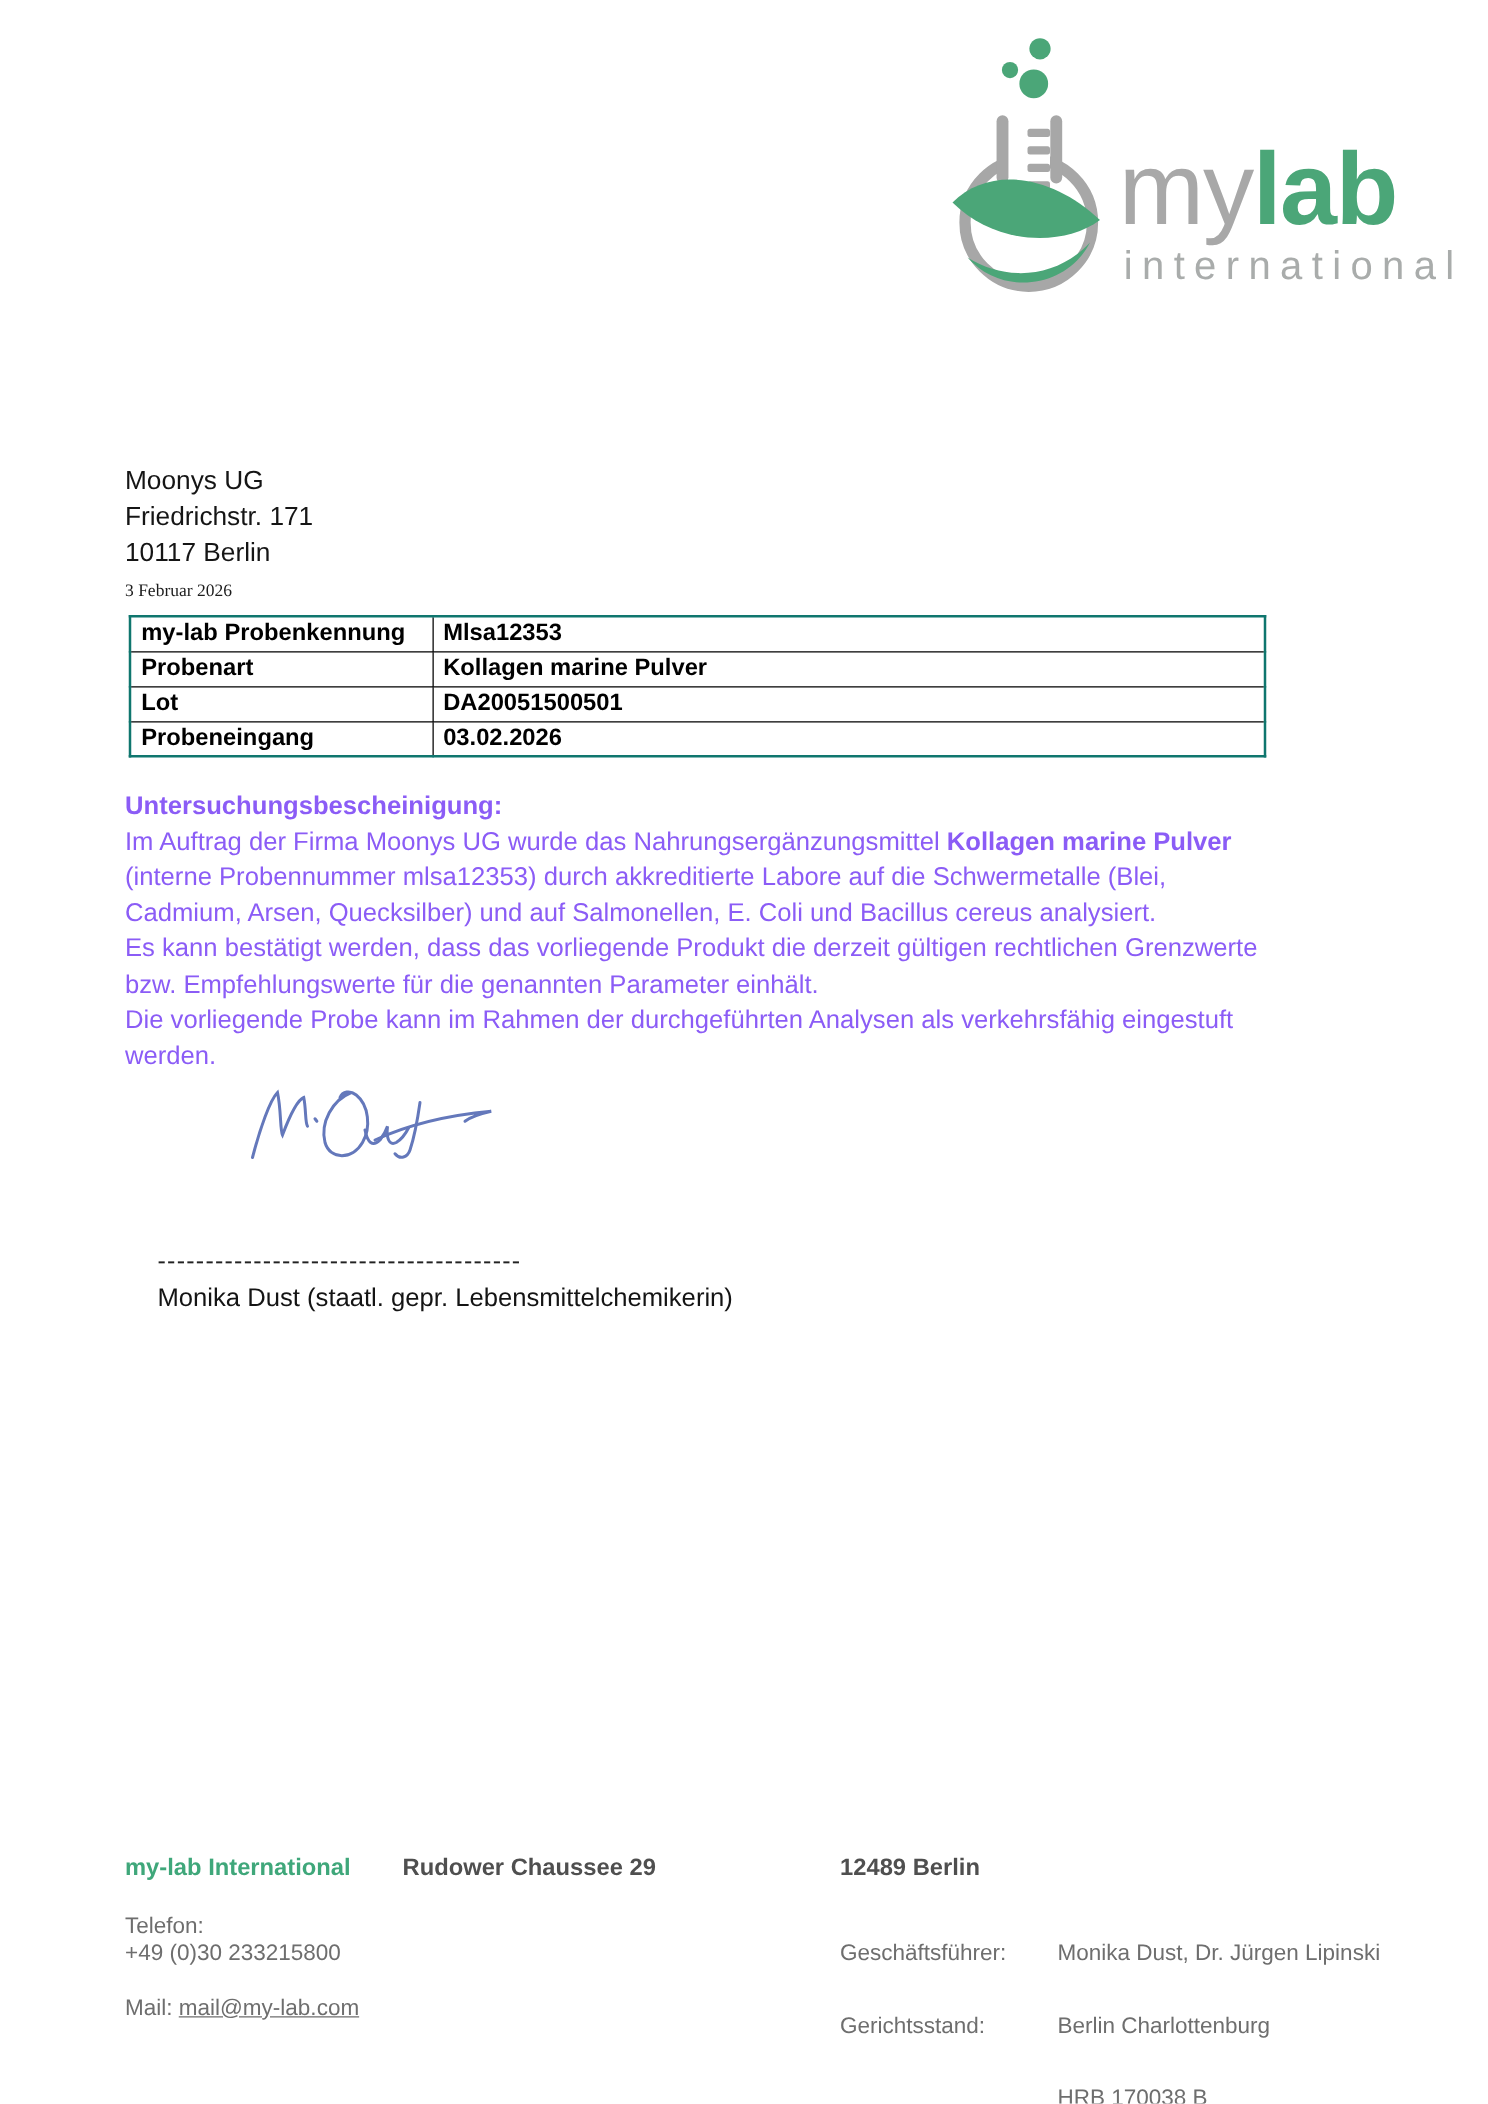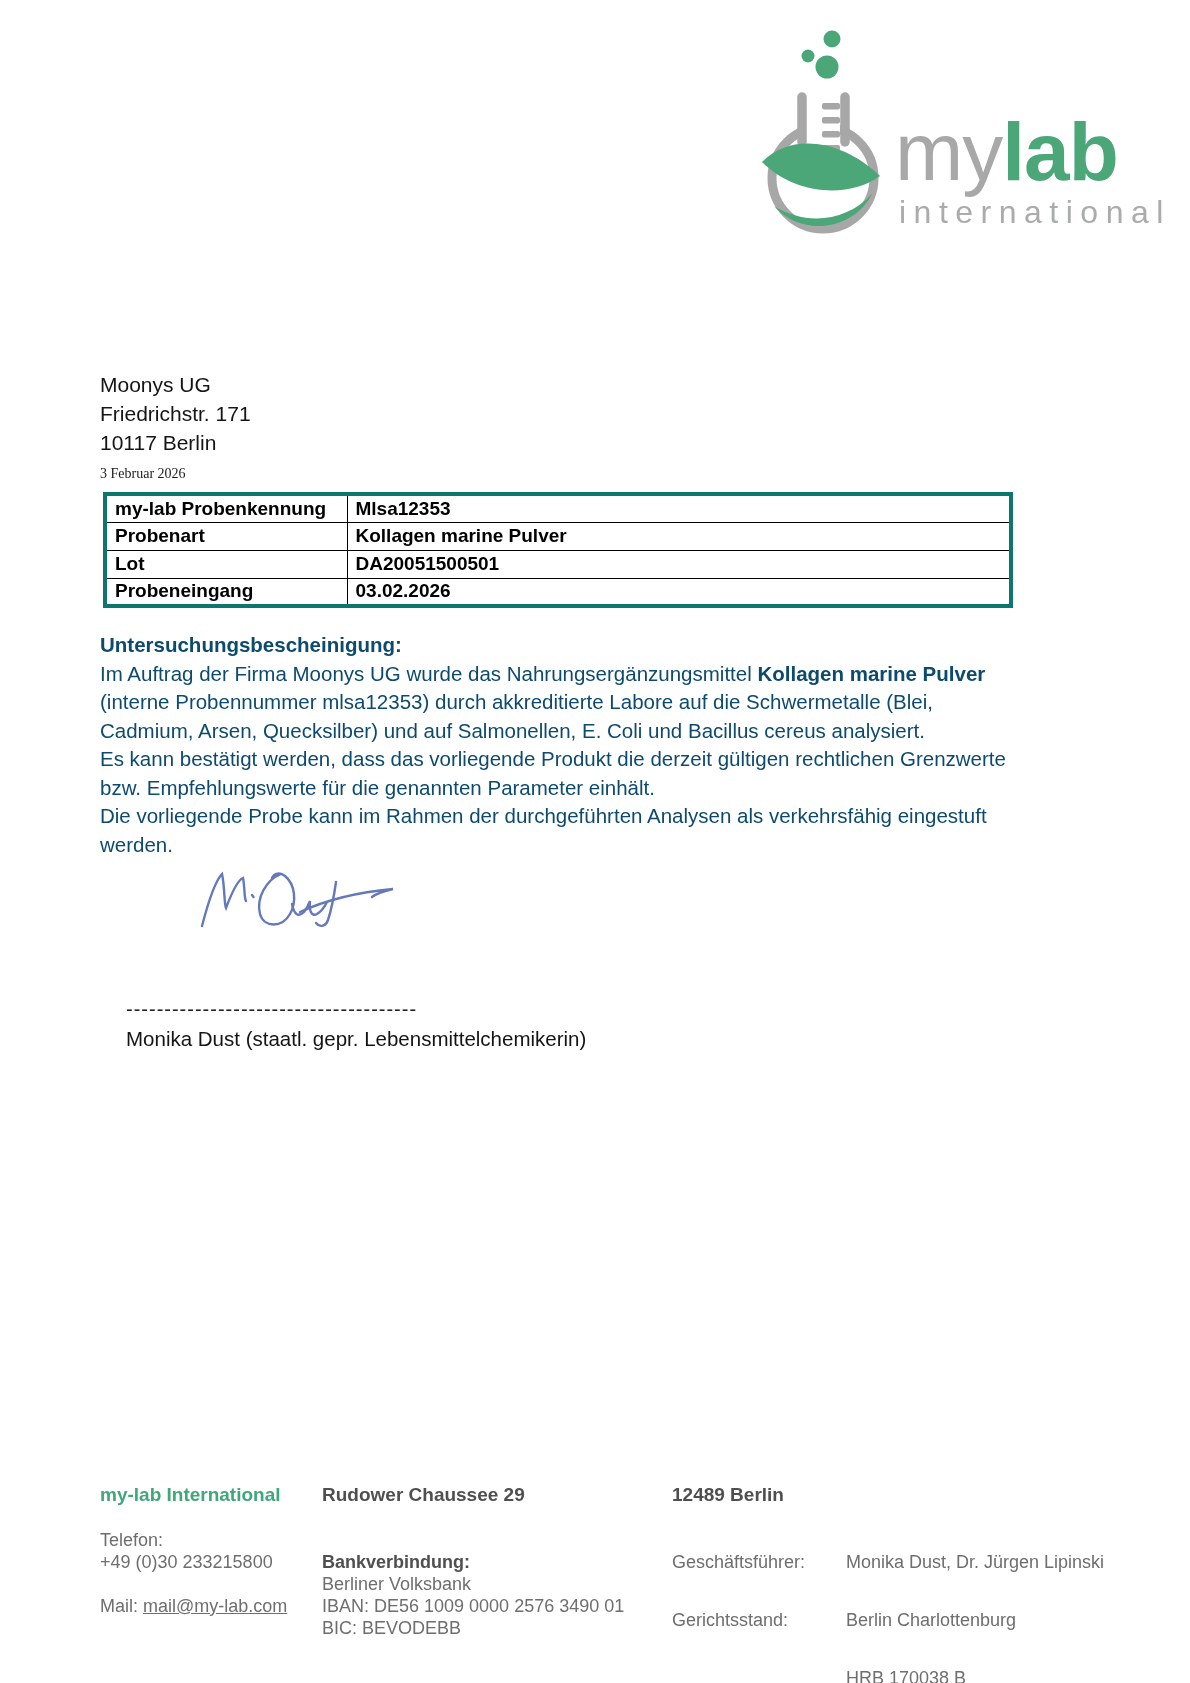--- a/index.html
+++ b/index.html
@@ -26,25 +26,25 @@
   .recipient { position: absolute; left: 100px; top: 370px; font-size: 21px; color: #151515; line-height: 29px; }
   .date-line { position: absolute; left: 100px; top: 466px; font-family: "Liberation Serif", serif; font-size: 14px; color: #1c1c1c; }
 
   
   .sample-table { position: absolute; left: 103px; top: 492px; width: 910px; border-collapse: collapse; }
   .sample-table td {
     border: 1px solid #000000;
     font-size: 19px; font-weight: bold; color: #000000;
     height: 28px; padding: 0 0 0 8px; vertical-align: middle; white-space: nowrap;
   }
-  .sample-table { border: 4px solid #0f766e; }
+  .sample-table { border: 2px solid #0f766e; }
   .sample-table td.c1 { width: 242px; }
 
   
-  .body-block { position: absolute; left: 100px; top: 631px; font-size: 20.5px; color: #0c4a6e; line-height: 28.5px; white-space: nowrap; }
+  .body-block { position: absolute; left: 100px; top: 631px; font-size: 20.5px; color: #8b5cf6; line-height: 28.5px; white-space: nowrap; }
   .body-block .bh { font-weight: bold; }
 
   
   .signature-svg { position: absolute; left: 188px; top: 848px; }
   .sig-dashes { position: absolute; left: 126px; top: 998px; font-size: 20px; color: #222; letter-spacing: 1px; }
   .sig-name { position: absolute; left: 126px; top: 1027px; font-size: 20.5px; color: #141414; }
 
   
   .footer { position: absolute; left: 0; top: 0; width: 100%; height: 100%; font-size: 18px; color: #6e6e6e; padding-left: 26px; }
   .f-company { position: absolute; left: 100px; top: 1484px; font-weight: bold; color: #3FA77A; font-size: 19px; }
@@ -150,26 +150,20 @@
     <div class="f-street">Rudower Chaussee 29</div>
     <div class="f-city">12489 Berlin</div>
 
     <div class="f-left">
       <div>Telefon:</div>
       <div>+49 (0)30 233215800</div>
       <div class="f-gap"></div>
       <div><span>Mail: </span><a href="#" class="mail-link">mail@my-lab.com</a></div>
     </div>
 
-    <div class="f-mid">
-      <div class="fb">Bankverbindung:</div>
-      <div>Berliner Volksbank</div>
-      <div>IBAN: DE56 1009 0000 2576 3490 01</div>
-      <div>BIC: BEVODEBB</div>
-    </div>
 
     <div class="f-right">
       <div>Geschäftsführer:</div>
       <div>Monika Dust, Dr. Jürgen Lipinski</div>
       <div>Gerichtsstand:</div>
       <div>Berlin Charlottenburg</div>
       <div></div>
       <div>HRB 170038 B</div>
       <div>USt-IdNr.:</div>
       <div>DE301595234</div>

